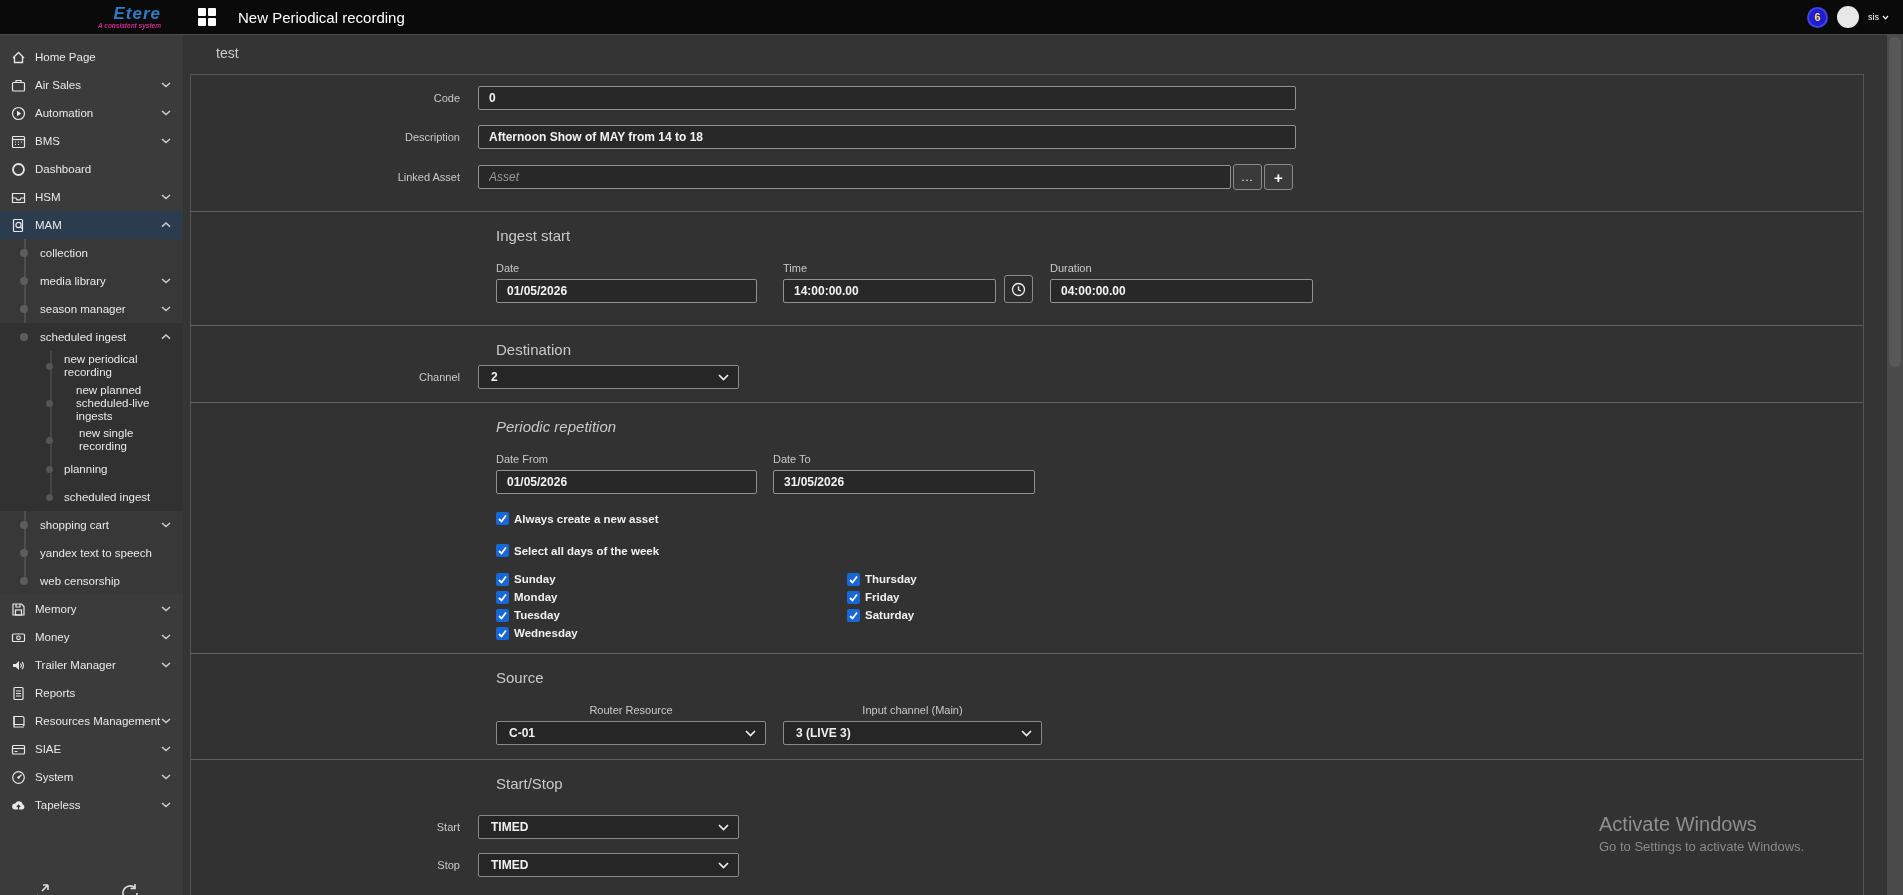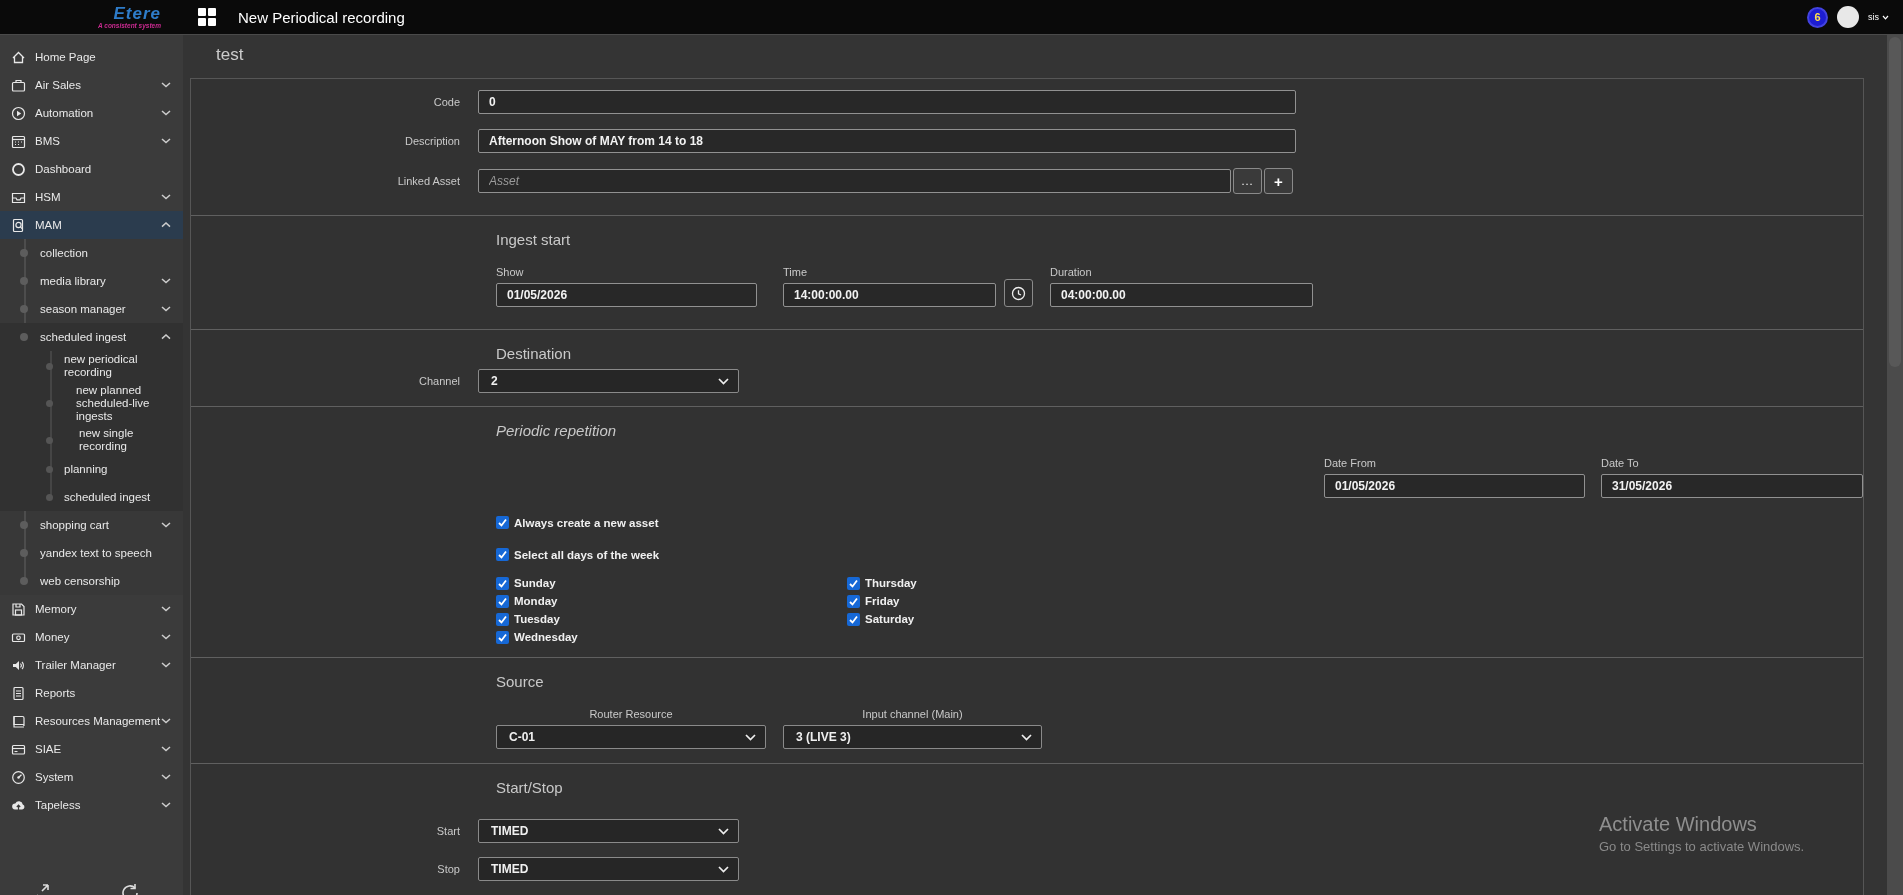--- a/index.html
+++ b/index.html
@@ -45,21 +45,21 @@
   .sub2-item::before { content:""; position:absolute; left:46px; top:50%; margin-top:-3.5px;
                        width:7px; height:7px; border-radius:50%; background:#555; }
   .sb-bottom { position:absolute; bottom:-12px; left:0; width:183px; display:flex; }
   .sb-bottom .bicon { position:absolute; bottom:0; cursor:pointer; }
 
   
   .main { position:absolute; left:183px; top:35px; right:16px; bottom:0; background:#343434; overflow:hidden; }
   .scrollbar { position:absolute; right:0; top:35px; bottom:0; width:16px; background:#4b4b4b; cursor:pointer; }
   .scroll-thumb { position:absolute; left:2px; right:2px; top:2px; height:330px; background:#585858; border-radius:6px; }
 
-  .page-title { color:#cccccc; font-size:17px; margin:10px 0 0 33px; }
+  .page-title { color:#cccccc; font-size:14px; margin:10px 0 0 33px; }
   .panel { margin:13px 0 0 7px; width:1674px; background:#323232;
            border:1px solid #565656; border-bottom:none; padding-bottom:60px; }
 
   .lrow { display:flex; align-items:center; }
   .rl { width:287px; text-align:right; padding-right:18px; font-size:11px; color:#c9c9c9; flex:none; }
   .tinput { height:24px; background:#282828; border:1px solid #919191; border-radius:2px;
             color:#f2f2f2; font-weight:bold; font-size:12px; padding:0 10px; font-family:inherit; }
   .tinput::placeholder { color:#9a9a9a; font-style:italic; font-weight:normal; }
   .mini-btn { width:29px; height:26px; margin-left:2px; background:#3a3a3a; border:1px solid #8a8a8a;
               border-radius:3px; color:#fff; cursor:pointer; font-family:inherit; }
@@ -428,21 +428,21 @@
       <input class="tinput" style="width: 753px;" placeholder="Asset">
       <button class="mini-btn mini-dots">...</button>
       <button class="mini-btn mini-plus">+</button>
     </div>
 
     <div class="divider" style="margin-top:21px;"></div>
 
     <div class="sec-head" style="margin-top:15px;">Ingest start</div>
     <div class="fgroups" style="margin-top:18px;">
       <div class="fgroup" style="width:261px;">
-        <span class="fl">Show</span>
+        <span class="fl">Date</span>
         <input class="tinput" value="01/05/2026" style="">
       </div>
       <div class="fgroup" style="width:213px; margin-left:26px;">
         <span class="fl">Time</span>
         <input class="tinput" value="14:00:00.00" style="">
       </div>
       <button class="clock-btn">
         <svg width="15" height="15">
             <circle cx="7.5" cy="7.5" r="6" stroke="#eee" stroke-width="1.3" fill="none"></circle>
             <path d="M7.5 4.2 V7.8 L10 9" stroke="#eee" stroke-width="1.3" fill="none"></path>
@@ -465,21 +465,21 @@
             <svg width="11" height="7">
               <path d="M1 1 L5.5 5.5 L10 1" stroke="#eee" stroke-width="1.7" fill="none"></path>
             </svg>
           </span>
       </div>
     </div>
 
     <div class="divider" style="margin-top:13px;"></div>
 
     <div class="sec-head" style="margin-top:15px;font-style:italic;">Periodic repetition</div>
-    <div class="fgroups" style="margin-top:18px;justify-content:flex-end;">
+    <div class="fgroups" style="margin-top:18px;">
       <div class="fgroup" style="width:261px;">
         <span class="fl">Date From</span>
         <input class="tinput" value="01/05/2026" style="">
       </div>
       <div class="fgroup" style="width:262px; margin-left:16px;">
         <span class="fl">Date To</span>
         <input class="tinput" value="31/05/2026" style="">
       </div>
     </div>
 

